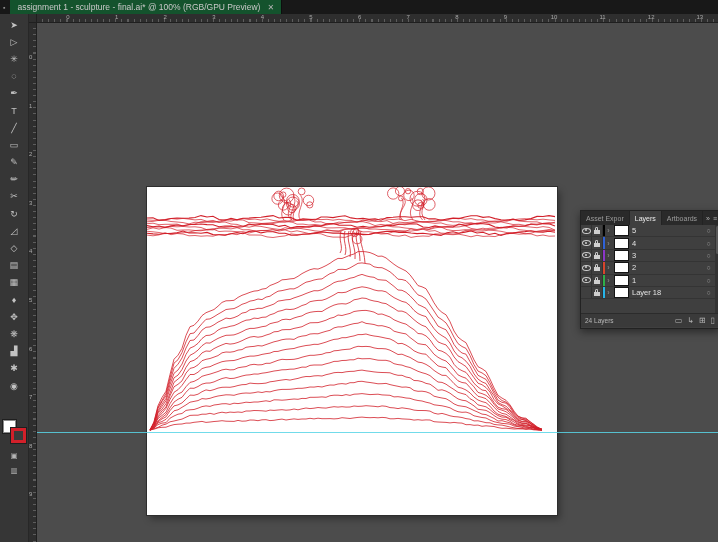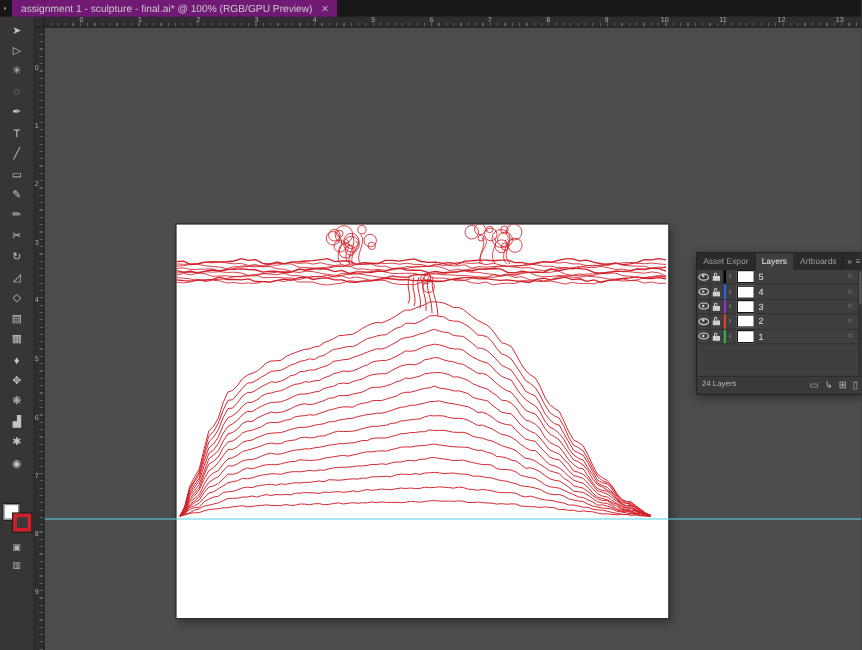--- a/index.html
+++ b/index.html
@@ -2,21 +2,21 @@
 <html><head>
 <meta charset="utf-8">
 <style>
   html,body{margin:0;padding:0;}
   body{width:718px;height:542px;overflow:hidden;font-family:"Liberation Sans",sans-serif;background:#1a1a1a;}
   .app{position:absolute;left:0;top:0;width:718px;height:542px;background:#4c4c4c;overflow:hidden;}
 
   
   .tabbar{position:absolute;left:0;top:0;width:718px;height:14px;background:#181818;display:flex;align-items:center;z-index:8;}
   .appicon{font-size:7px;color:#8d8d8d;margin:0 5px 0 3px;}
-  .doc-tab{display:flex;align-items:center;height:100%;padding:0 7px;background:#701a75;border-right:1px solid #0e0e0e;}
+  .doc-tab{display:flex;align-items:center;height:100%;padding:0 7px;background:#14532d;border-right:1px solid #0e0e0e;}
   .doc-title{font-size:8.5px;color:#c9c9c9;white-space:nowrap;}
   .close{margin-left:7px;font-size:8px;color:#b2b2b2;}
 
   
   .toolbar{position:absolute;left:0;top:14px;width:28px;height:528px;background:#363636;border-right:1px solid #272727;z-index:7;}
   .toollist{position:absolute;top:2px;left:0;width:100%;display:flex;flex-direction:column;align-items:center;}
   .tool{width:100%;height:17.2px;display:flex;align-items:center;justify-content:center;font-size:9px;color:#c3c3c3;}
   .swatches{position:absolute;left:3px;top:406px;width:22px;height:22px;}
   .fill-sw{position:absolute;left:0;top:0;width:11px;height:11px;background:#ffffff;border:1px solid #8b8b8b;box-shadow:0 0 0 1px #1f1f1f;}
   .stroke-sw{position:absolute;left:8px;top:8px;width:9px;height:9px;border:3px solid #d2202a;background:#3a3a3a;box-shadow:0 0 0 1px #1f1f1f;}
@@ -332,20 +332,33 @@
           </span>
           <span class="cell">
             <i class="lock-i"></i>
           </span>
           <span class="colorbar" style="background: rgb(47, 174, 73);"></span>
           <span class="chev">›</span>
           <span class="thumb"></span>
           <span class="lname">1</span>
           <span class="target">○</span>
         </div>
+        <div class="lrow">
+          <span class="cell">
+            <i class="eye-i" style="visibility: hidden;"></i>
+          </span>
+          <span class="cell">
+            <i class="lock-i"></i>
+          </span>
+          <span class="colorbar" style="background: rgb(39, 180, 232);"></span>
+          <span class="chev">›</span>
+          <span class="thumb"></span>
+          <span class="lname">Layer 18</span>
+          <span class="target">○</span>
+        </div>
         <div class="vscroll">
           <div class="vthumb"></div>
         </div>
     </div>
     <div class="panel-footer" id="panelFooter">
       <span class="pstatus">24 Layers</span>
     <span class="ficon">▭</span>
         <span class="ficon">↳</span>
         <span class="ficon">⊞</span>
         <span class="ficon">▯</span>

